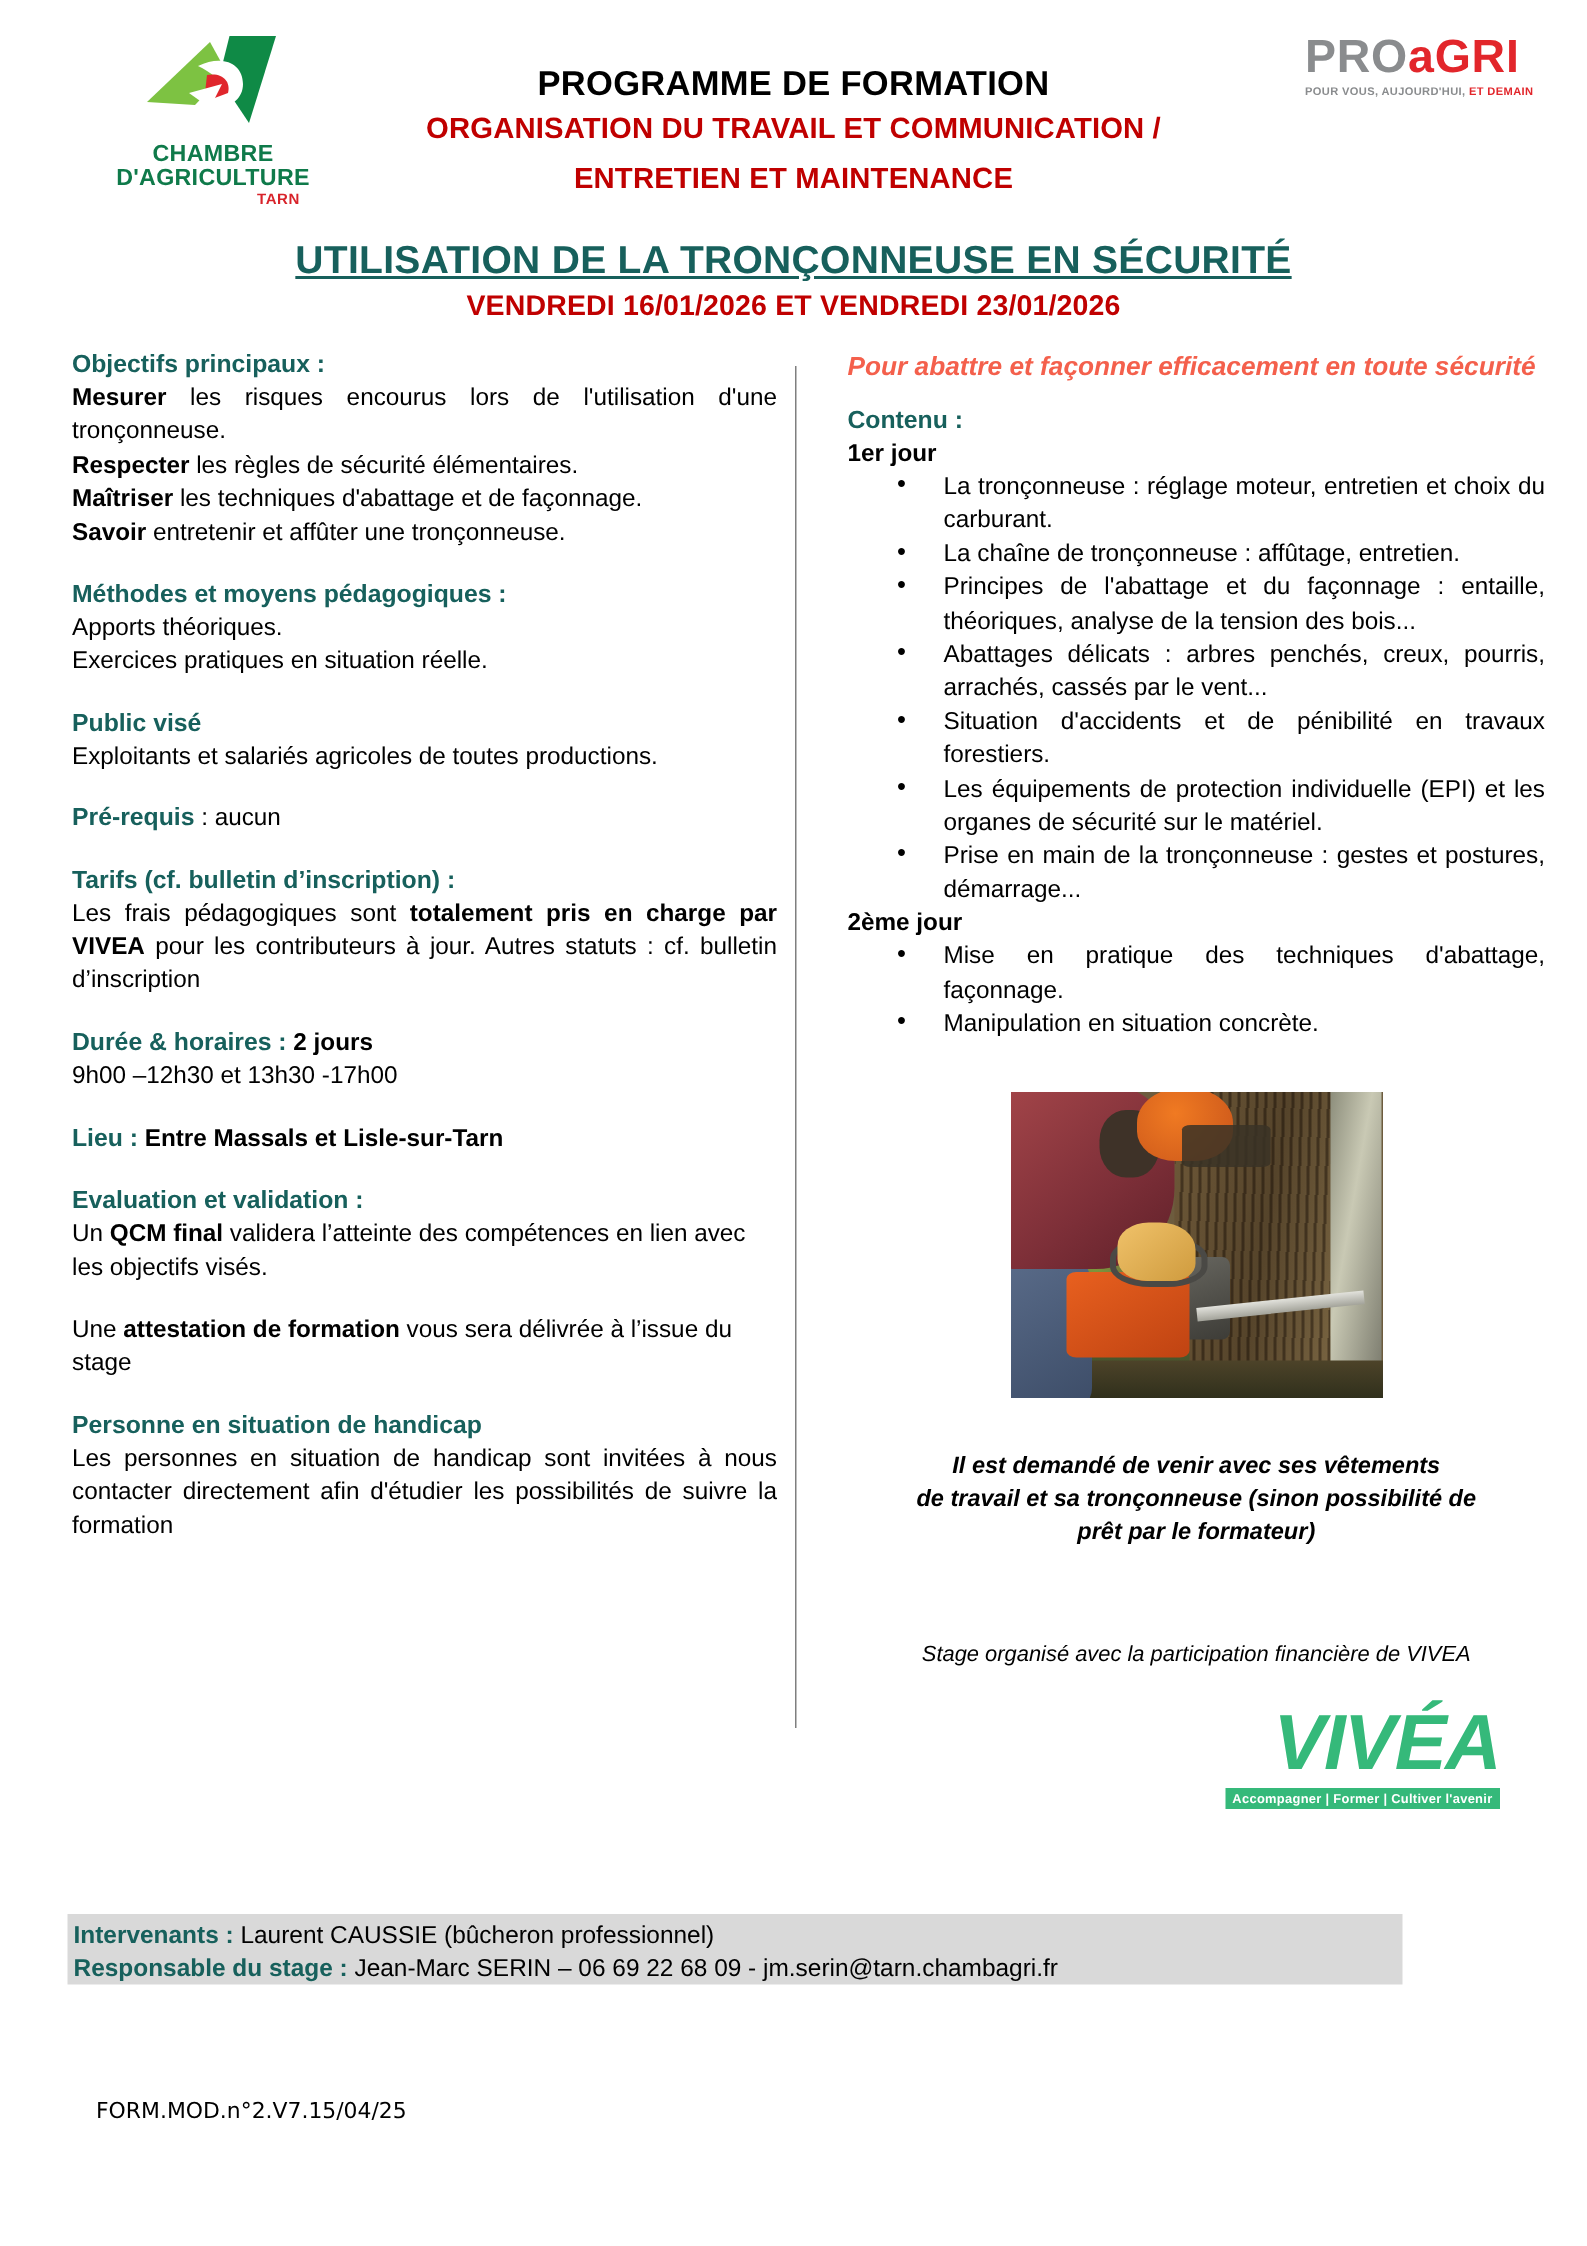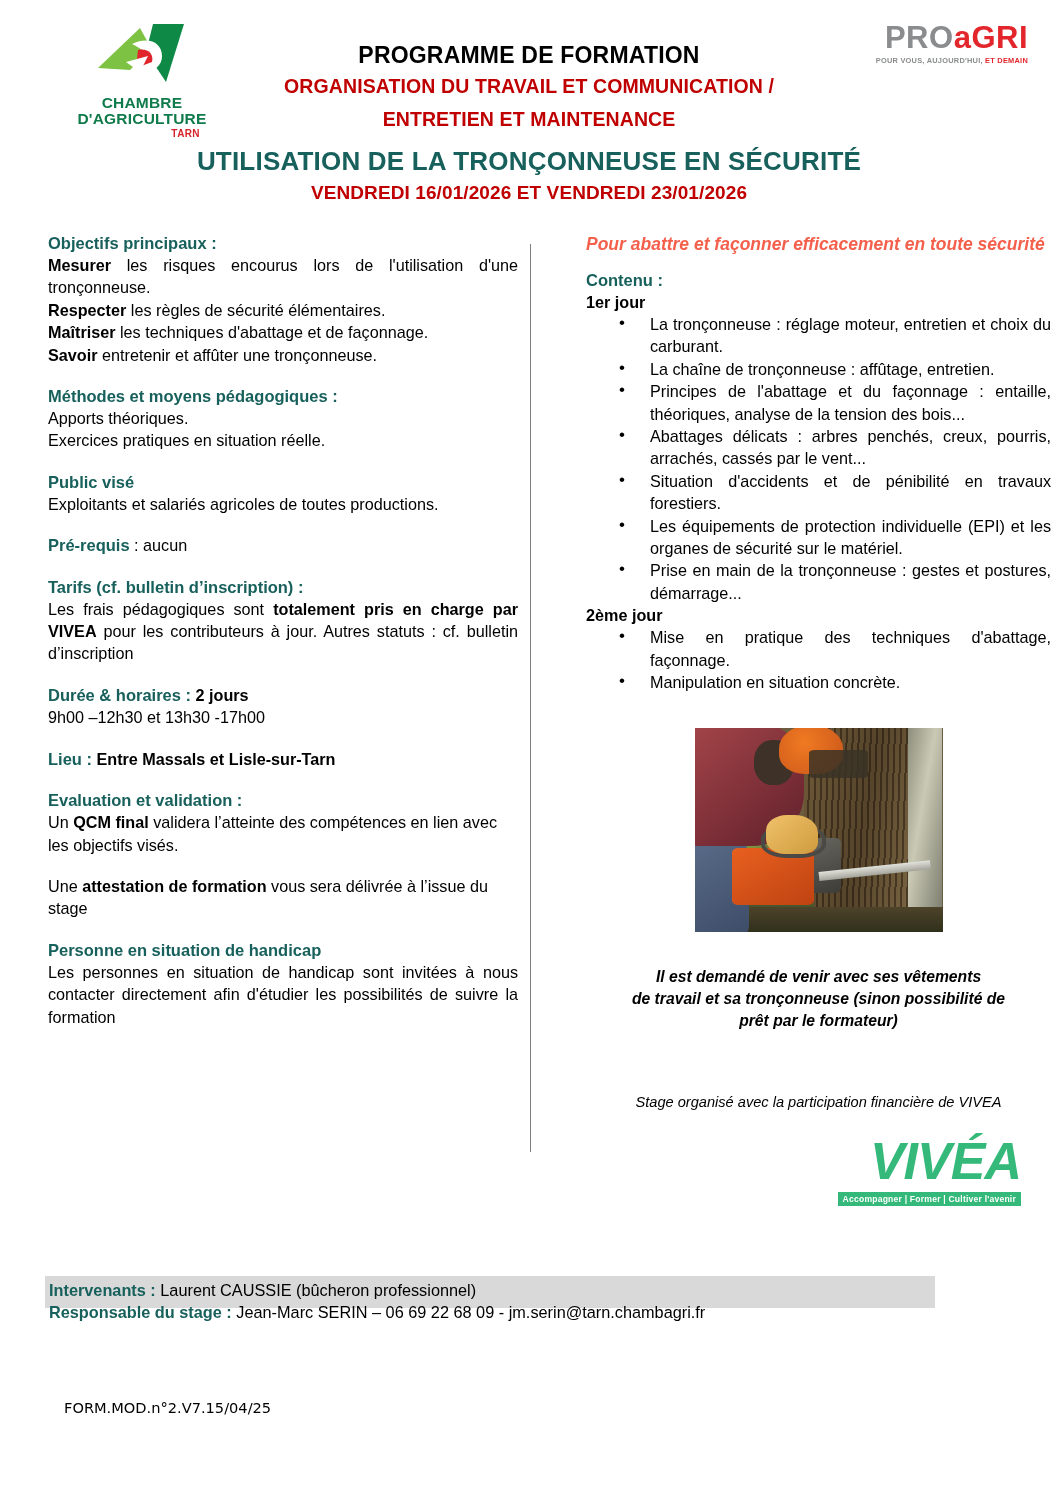--- a/index.html
+++ b/index.html
@@ -39,23 +39,23 @@
   }
   .logo-ca-txt3 {
     font-size: 10px; font-weight: bold;
     color: #d8232a; letter-spacing: .4px;
     margin-top: 1px; text-align: right;
     padding-right: 22px;
   }
 
   .logo-proagri {
     position: absolute;
-    right: 30px; top: 22px;
+    right: 12px; top: 22px;
     width: 176px;
-    text-align: right;
+    text-align: left;
   }
   .proagri-word {
     font-size: 31px; font-weight: bold;
     letter-spacing: 0.5px; line-height: 32px;
     white-space: nowrap;
   }
   .proagri-word .g1 { color: #8a8c8e; }
   .proagri-word .r1 { color: #e2262b; }
   .proagri-tag {
     font-size: 7.4px; font-weight: bold;
@@ -69,21 +69,21 @@
   .t-prog {
     font-size: 23px; font-weight: bold; color: #000;
     letter-spacing: .2px; line-height: 30px;
   }
   .t-red {
     font-size: 19.5px; font-weight: bold; color: #c00000;
     letter-spacing: .1px; line-height: 33px;
   }
   .t-green {
     font-size: 26px; font-weight: bold; color: #17605c;
-    letter-spacing: .2px; line-height: 38px; margin-top: 6px;
+    letter-spacing: .2px; line-height: 38px; margin-top: 18px; text-decoration: underline;
   }
   .t-dates {
     font-size: 19px; font-weight: bold; color: #c00000;
     letter-spacing: .1px; line-height: 26px;
   }
 
   
   .columns {
     position: relative;
     padding: 0 30px;
@@ -95,21 +95,21 @@
     width: 1px; height: 908px;
     background: #7f7f7f;
   }
   .col-left {
     position: absolute;
     left: 48px; top: 0;
     width: 470px;
   }
   .col-right {
     position: absolute;
-    left: 586px; top: 0;
+    left: 565px; top: 0;
     width: 465px;
   }
 
   .h-green {
     color: #17605c; font-weight: bold;
     font-size: 16.5px; line-height: 22px;
   }
   .body-txt {
     font-size: 16.2px; line-height: 22.4px;
     color: #000; text-align: justify;
@@ -270,21 +270,21 @@
     background: #35b97a; color: #ffffff;
     font-size: 8.6px; font-weight: bold;
     padding: 2px 5px; letter-spacing: .2px;
     margin-top: 1px;
   }
 
   
   .footer-bar {
     position: absolute;
     left: 45px; top: 1276px;
-    width: 890px; height: 32px;
+    width: 890px; height: 47px;
     background: #d9d9d9;
     padding: 3px 0 0 4px;
   }
   .footer-bar .line {
     font-size: 16.3px; line-height: 22px;
     white-space: nowrap;
   }
   .footer-bar .lbl {
     color: #17605c; font-weight: bold;
   }

